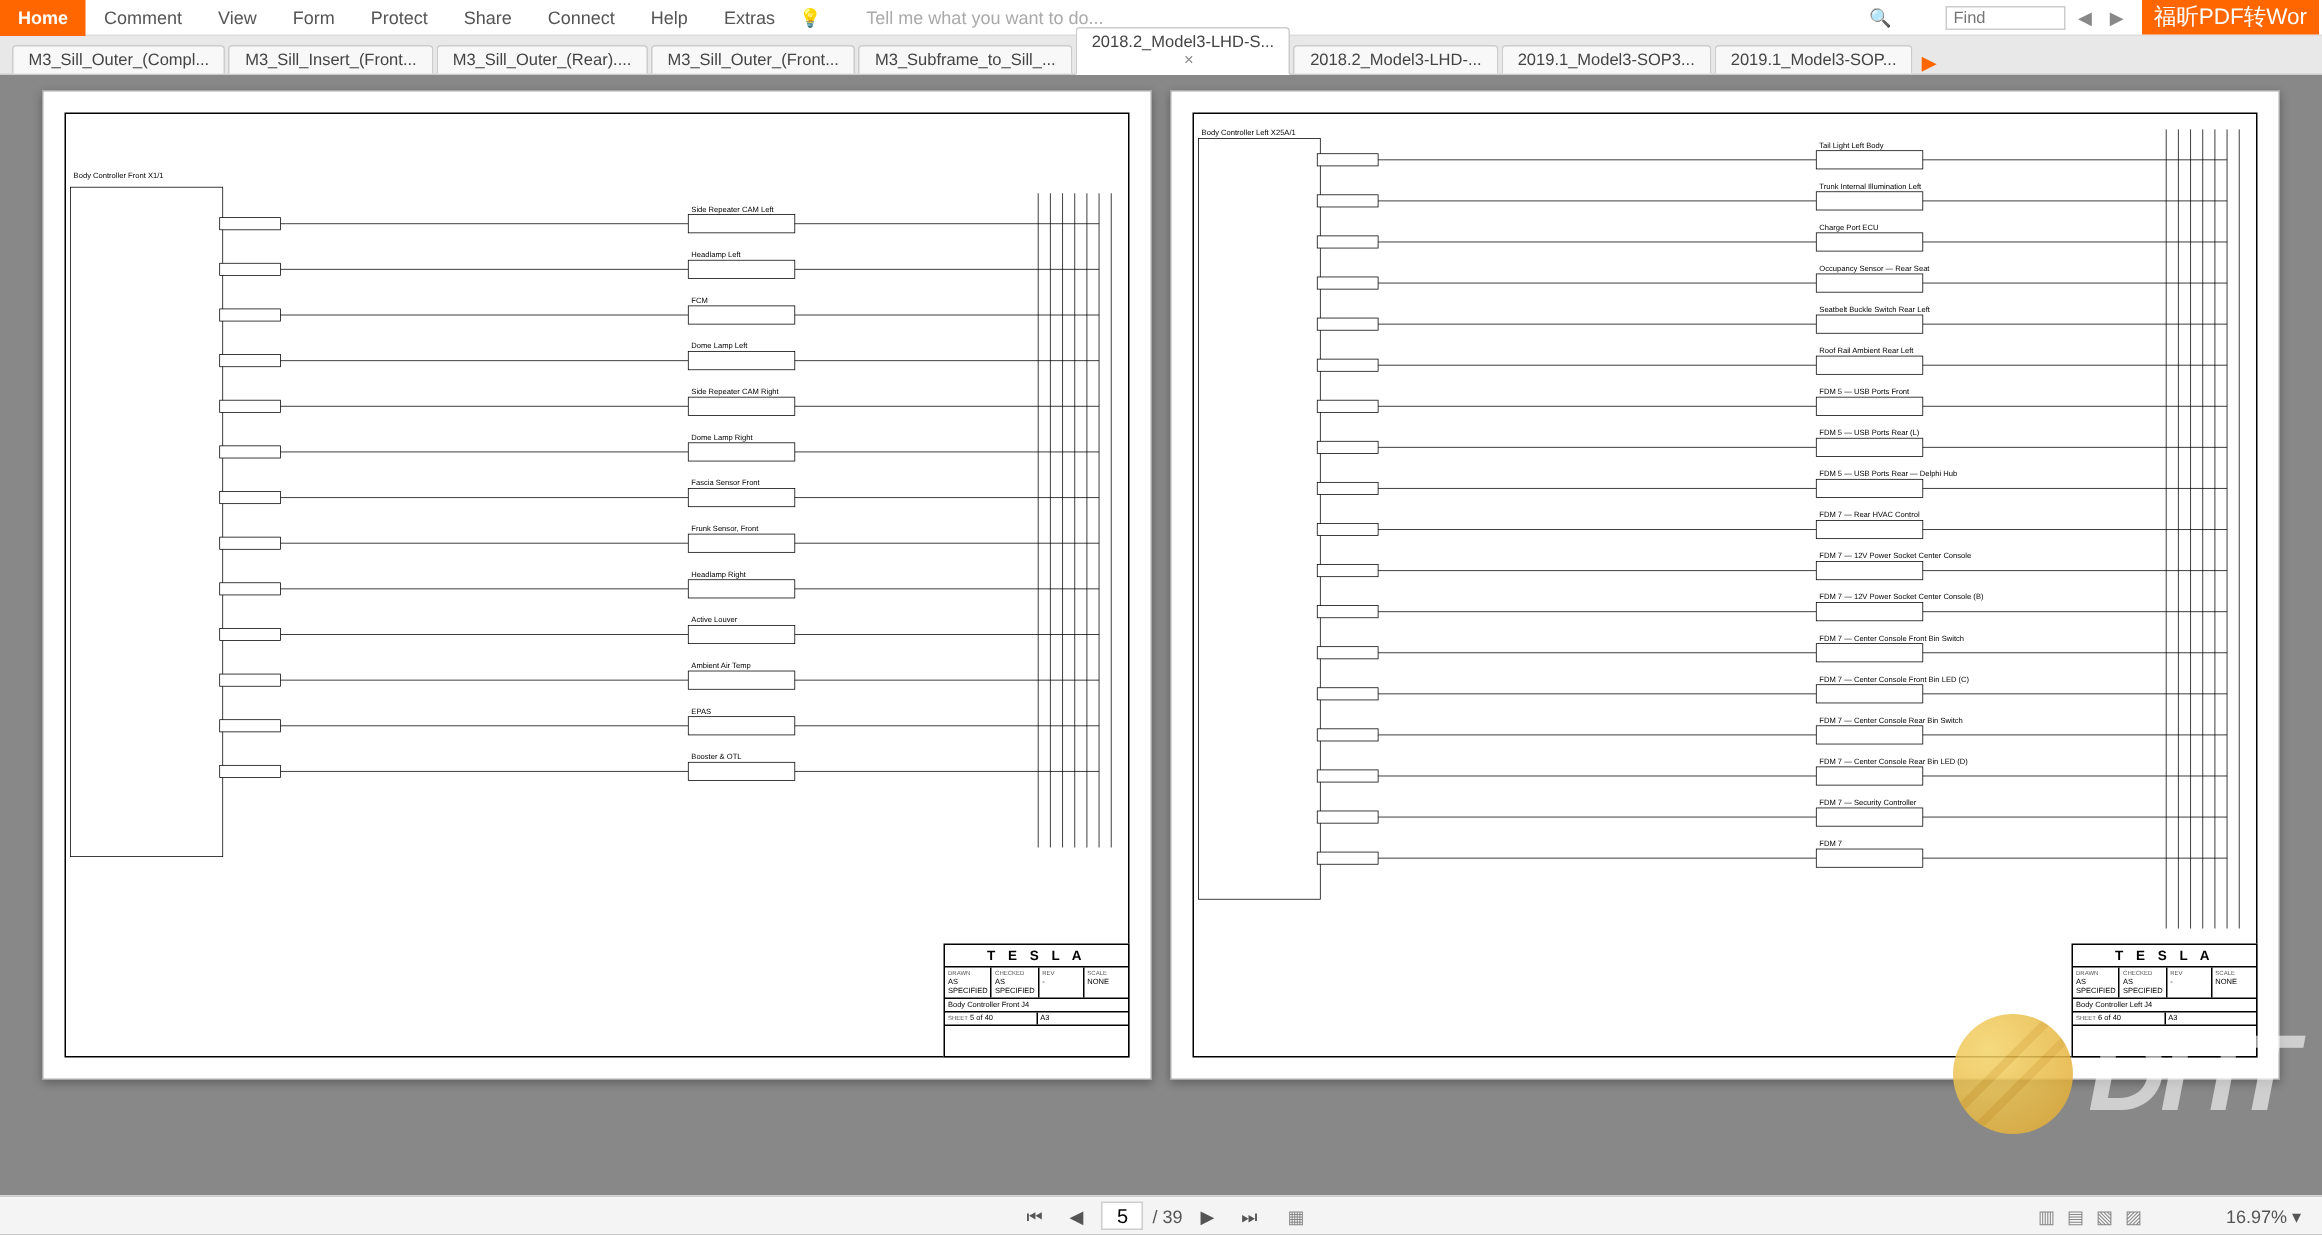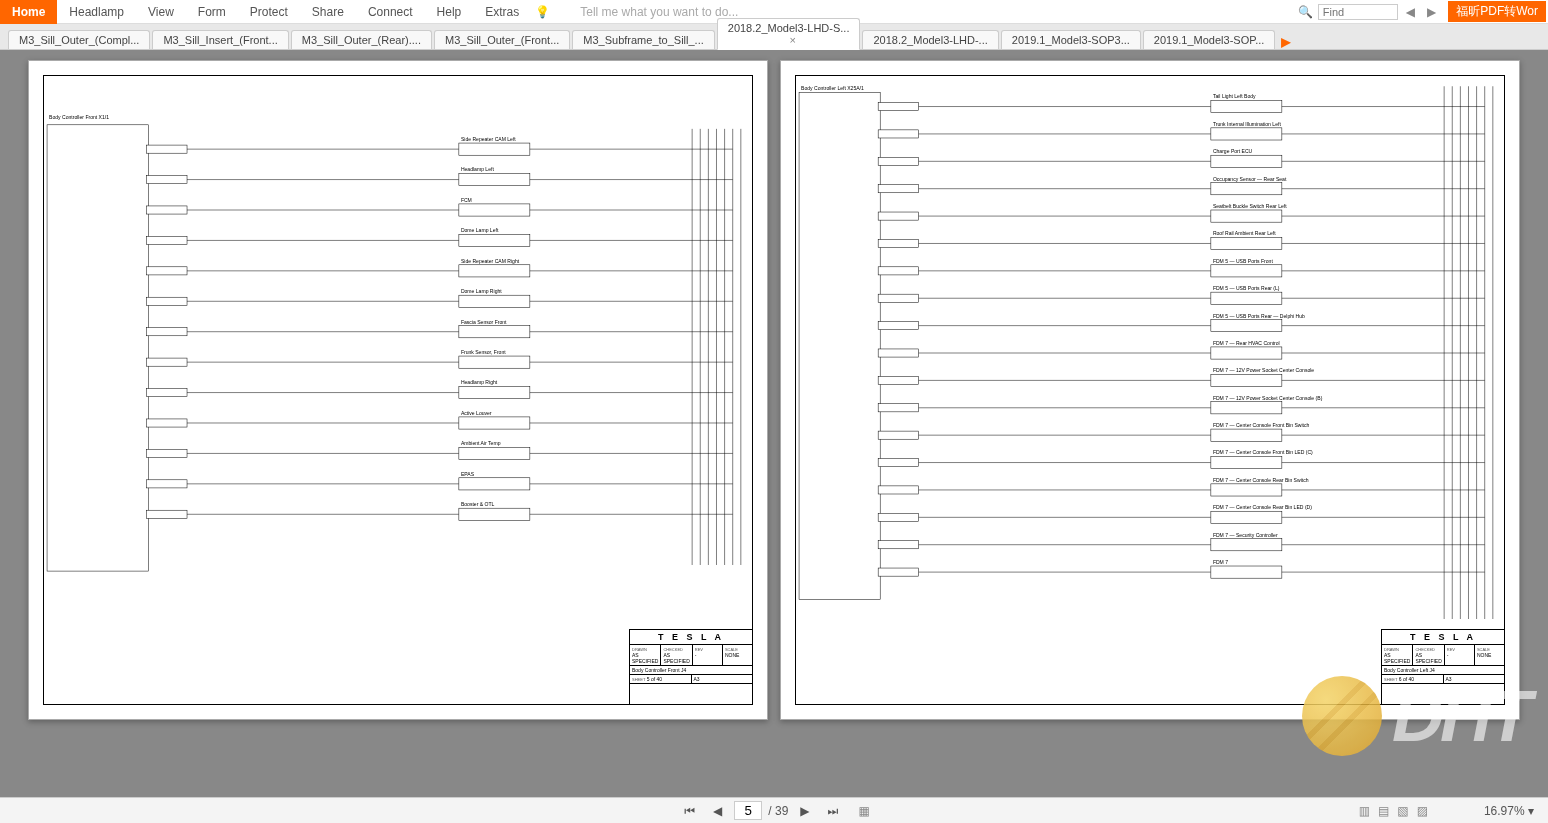--- a/index.html
+++ b/index.html
@@ -4,23 +4,23 @@
 <style>
 * { margin:0; padding:0; box-sizing:border-box; }
 body { font-family:"Segoe UI",Tahoma,sans-serif; font-size:12px; background:#f0f0f0; width:1548px; height:823px; overflow:hidden; position:relative; }
 
 
 .menubar { height:24px; background:#fff; display:flex; align-items:center; border-bottom:1px solid #ddd; }
 .menubar .home-tab { background:#ff6600; color:#fff; padding:0 12px; height:24px; line-height:24px; font-weight:bold; }
 .menubar .menu-item { padding:0 12px; color:#555; cursor:pointer; }
 .menubar .tellme { color:#aaa; margin-left:26px; flex:1; }
 .menubar .searchbox { display:flex; align-items:center; gap:4px; margin-right:8px; }
-.menubar .searchbox input { width:80px; border:1px solid #ccc; padding:1px 4px; font-size:11px; }
+.menubar .searchbox input { width:80px; border:1px solid #ccc; padding:1px 4px; font-size:11px;margin-left:32px; }
 .menubar .nav-arrow { padding:0 4px; color:#888; }
-.menubar .orange-tag { background:#ff6600; color:#fff; padding:2px 8px; margin-right:2px; font-size:12px; }
+.menubar .orange-tag { background:#ff6600; color:#fff; padding:2px 8px; margin-right:2px; font-size:15px; }
 
 
 .doctabs { height:26px; background:#e8e8e8; display:flex; align-items:flex-end; padding:0 8px; border-bottom:1px solid #ccc; }
 .doctab { background:#f8f8f8; border:1px solid #ccc; border-bottom:none; padding:3px 10px; margin-right:2px; font-size:11px; color:#444; border-radius:3px 3px 0 0; cursor:pointer; max-width:150px; white-space:nowrap; overflow:hidden; text-overflow:ellipsis; display:flex; align-items:center;text-align:right; }
 .doctab.active { background:#fff; border-bottom:1px solid #fff; margin-bottom:-1px;flex-direction:column; }
 .doctab .close { margin-left:8px; color:#888; }
 .doctabs .arrow-right { color:#ff6600; font-weight:bold; margin-left:4px; }
 
 
 .viewer { position:absolute; top:50px; left:0; right:0; bottom:26px; background:#888; overflow:hidden; display:flex; justify-content:center; align-items:flex-start; padding:10px; gap:12px; }
@@ -55,21 +55,21 @@
 .watermark .globe { width:80px; height:80px; border-radius:50%; background:radial-gradient(circle at 30% 30%, #f4d468, #e0a830); position:relative; }
 .watermark .globe::after { content:""; position:absolute; inset:0; border-radius:50%; background:linear-gradient(135deg, transparent 40%, rgba(200,140,20,0.3) 40%, rgba(200,140,20,0.3) 45%, transparent 45%, transparent 55%, rgba(200,140,20,0.3) 55%, rgba(200,140,20,0.3) 60%, transparent 60%); }
 .watermark .dht { font-size:72px; font-weight:900; font-style:italic; color:#ffffff; opacity:0.7; letter-spacing:-4px; }
 .watermark .tagline { position:absolute; bottom:8px; right:10px; font-size:16px; color:#c0a050; font-style:italic; letter-spacing:4px; }
 </style>
 </head>
 <body>
 
 <div class="menubar">
   <div class="home-tab">Home</div>
-  <div class="menu-item">Headlamp</div>
+  <div class="menu-item">Comment</div>
   <div class="menu-item">View</div>
   <div class="menu-item">Form</div>
   <div class="menu-item">Protect</div>
   <div class="menu-item">Share</div>
   <div class="menu-item">Connect</div>
   <div class="menu-item">Help</div>
   <div class="menu-item">Extras</div>
   <span style="margin:0 4px;color:#bbb">💡</span>
   <div class="tellme">Tell me what you want to do...</div>
   <div class="searchbox">

